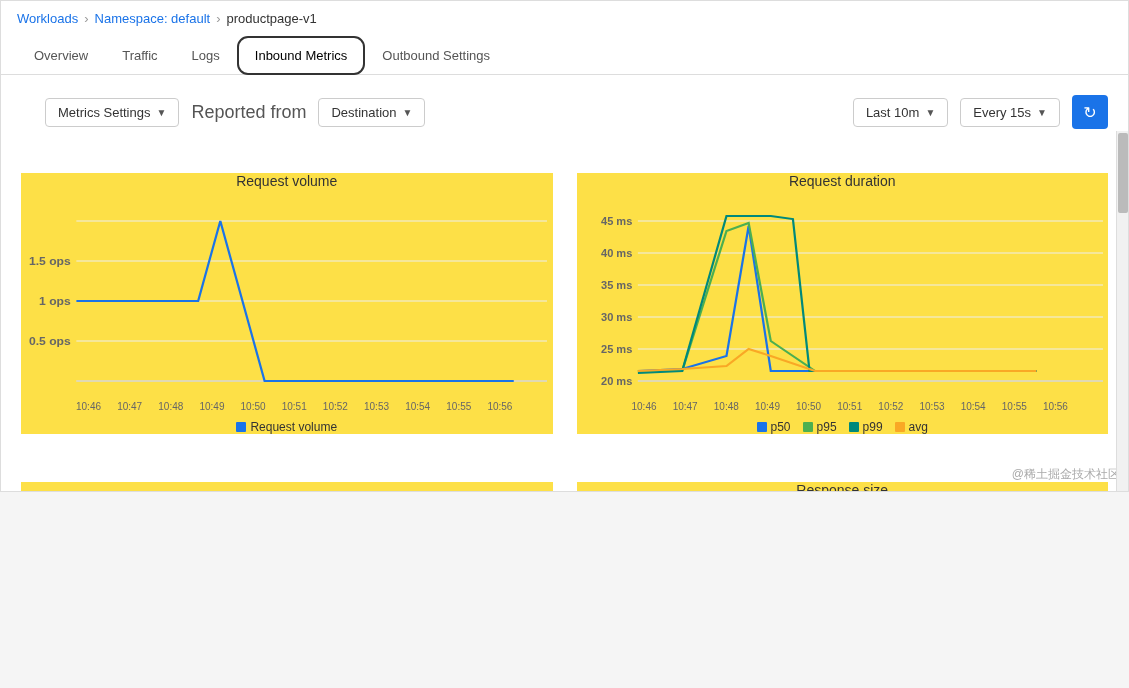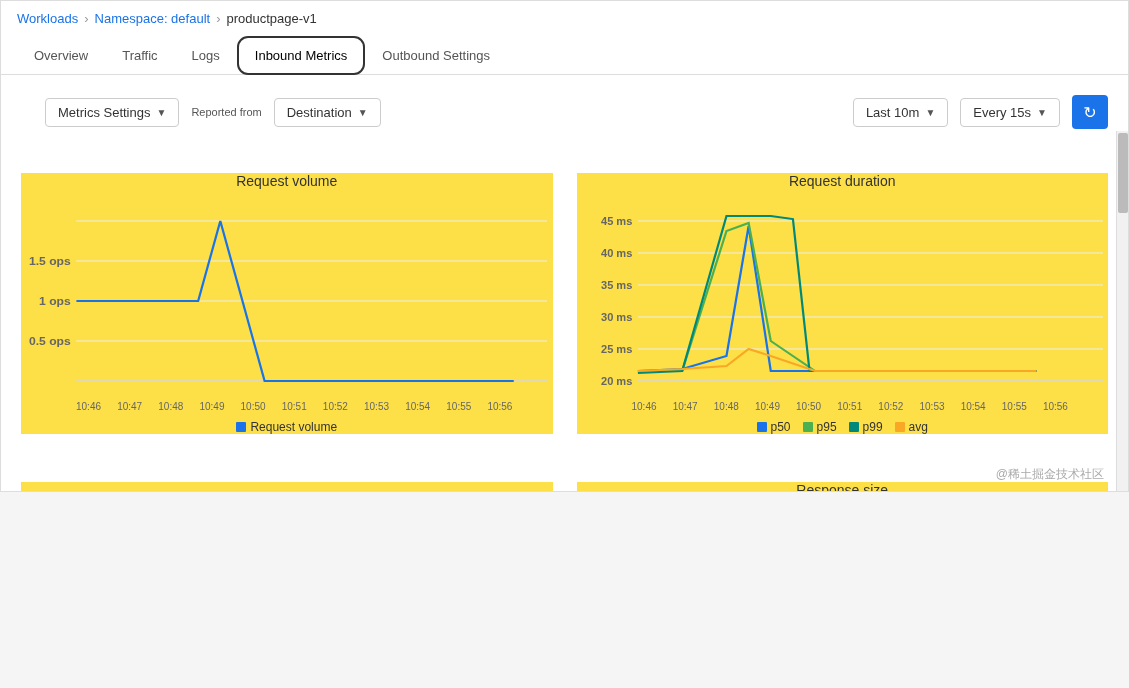--- a/index.html
+++ b/index.html
@@ -23,21 +23,21 @@
 
     
     .main-content::-webkit-scrollbar { width: 8px; }
     .main-content::-webkit-scrollbar-track { background: #f1f1f1; }
     .main-content::-webkit-scrollbar-thumb { background: #bbb; }
 
     
     .controls-bar { display: flex; align-items: center; gap: 12px; margin-bottom: 20px; padding-left: 24px; }
     .btn-dropdown { display: flex; align-items: center; gap: 6px; padding: 6px 12px; border: 1px solid #ccc; border-radius: 4px; background: #fff; cursor: pointer; font-size: 13px; color: #333; }
     .btn-dropdown .arrow { font-size: 10px; color: #555; }
-    .reported-from-label { color: #555; font-size: 11px; }
+    .reported-from-label { color: #555; font-size: 18px; }
     .spacer { flex: 1; }
     .refresh-btn { display: flex; align-items: center; justify-content: center; width: 36px; height: 34px; background: #1a73e8; border: none; border-radius: 4px; cursor: pointer; color: #fff; font-size: 16px; }
 
     
     .charts-grid { display: grid; grid-template-columns: 1fr 1fr; gap: 24px; }
 
     .chart-container { background: #fde047; margin-top: 24px; }
     .chart-title { text-align: center; font-size: 14px; color: #333; margin-bottom: 12px; font-weight: 400; }
 
     .chart-area { position: relative; height: 200px; font-weight: bold; }
@@ -46,21 +46,21 @@
     svg { overflow: visible; }
 
     
     .legend { display: flex; align-items: center; gap: 12px; justify-content: center; margin-top: 8px; font-size: 12px; }
     .legend-item { display: flex; align-items: center; gap: 4px; }
     .legend-dot { width: 10px; height: 10px; border-radius: 1px; display: inline-block; }
 
     
     .x-labels { display: flex; justify-content: space-between; padding: 0 40px 0 55px; font-size: 10px; color: #666; }
 
-    .watermark { position: absolute; bottom: 8px; right: 24px; font-size: 12px; color: #aaa; }
+    .watermark { position: absolute; bottom: 8px; right: 8px; font-size: 12px; color: #aaa; }
   </style>
 </head>
 <body>
 
 <div class="page-wrapper">
 
   <div class="breadcrumb">
     <a>Workloads</a>
     <span class="sep">›</span>
     <a>Namespace: default</a>

